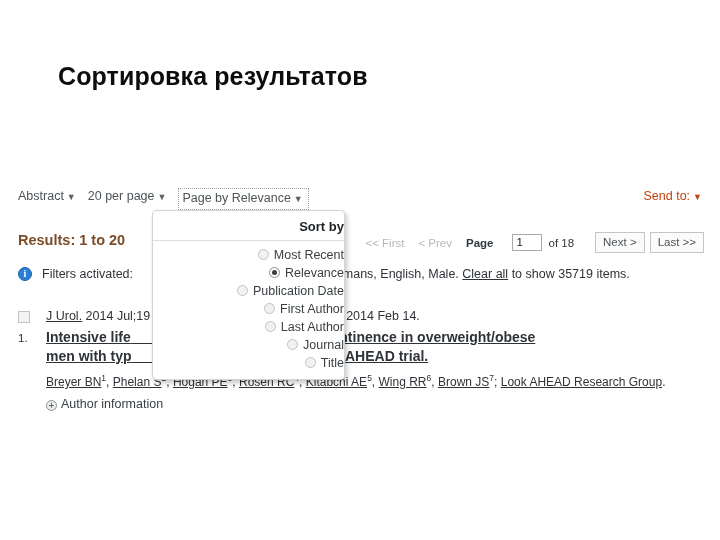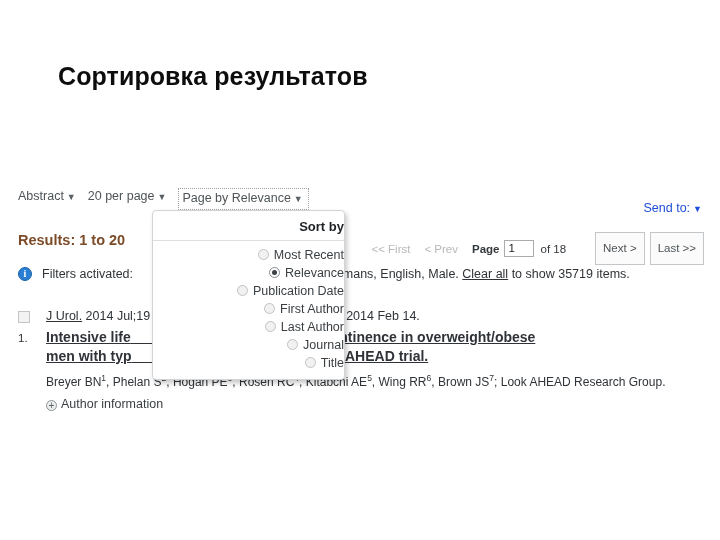--- a/index.html
+++ b/index.html
@@ -48,25 +48,24 @@
   }
   .tb-item .caret { color: #5a6064; font-size: 9px; margin-left: 3px; }
   .tb-sort {
     border: 1px dotted #9aa0a4;
     padding: 1px 5px 1px 3px;
     margin-left: 0px;
   }
   .tb-sendto {
     position: absolute;
     right: 0px; top: 0px;
-    color: #1d4ed8;
+    color: #c2410c;
     font-size: 12.5px;
     line-height: 17px;
     white-space: nowrap;
-    margin-top: 12px;
   }
   .tb-sendto .caret { font-size: 9px; margin-left: 3px; }
 
   
   .results-line {
     position: absolute;
     left: 18px; top: 50px;
     font-size: 14.5px;
     font-weight: bold;
     color: #7c4b28;
@@ -76,38 +75,38 @@
   .pager {
     position: absolute;
     right: 16px; top: 50px;
     height: 20px;
     white-space: nowrap;
     font-size: 11.5px;
     color: #2f3337;
   }
   .pg { display: inline-block; vertical-align: middle; }
   .pg-dim { color: #b6b9bb; margin-right: 14px; }
-  .pg-lbl { color: #33383c; font-weight: bold; margin-right: 5px; }
+  .pg-lbl { color: #33383c; font-weight: bold; margin-right: 19px; }
   .pg-input {
     display: inline-block;
     width: 30px; height: 17px;
     border: 1px solid #a9abad;
     background: #fff;
     font-size: 11.5px;
     line-height: 15px;
     padding: 0 3px;
     color: #222;
     vertical-align: middle;
   }
-  .pg-of { margin: 0 24px 0 6px; color: #33383c; }
+  .pg-of { margin: 0 16px 0 6px; color: #33383c; }
   .pg-btn {
     display: inline-block;
     border: 1px solid #c3c6c8;
     background: #fbfbfb;
-    padding: 8px 7px;
+    padding: 2px 7px;
     margin-left: 5px;
     color: #4d5357;
     font-size: 11.5px;
     line-height: 15px;
     vertical-align: middle;
   }
 
   
   .filters {
     position: absolute;
@@ -164,21 +163,21 @@
     line-height: 19px;
     color: #2f3337;
     text-decoration: underline;
   }
   .rec-authors {
     margin-top: 4px;
     font-size: 12px;
     line-height: 16px;
     color: #2f3337;
   }
-  .rec-authors .au { }
+  .rec-authors .au { text-decoration: underline; }
   .rec-authors sup { font-size: 8.5px; text-decoration: none; }
   .rec-authorinfo {
     margin-top: 7px;
     font-size: 12.5px;
     color: #3a3f43;
     white-space: nowrap;
   }
   .plus-icon {
     display: inline-block;
     width: 11px; height: 11px;

